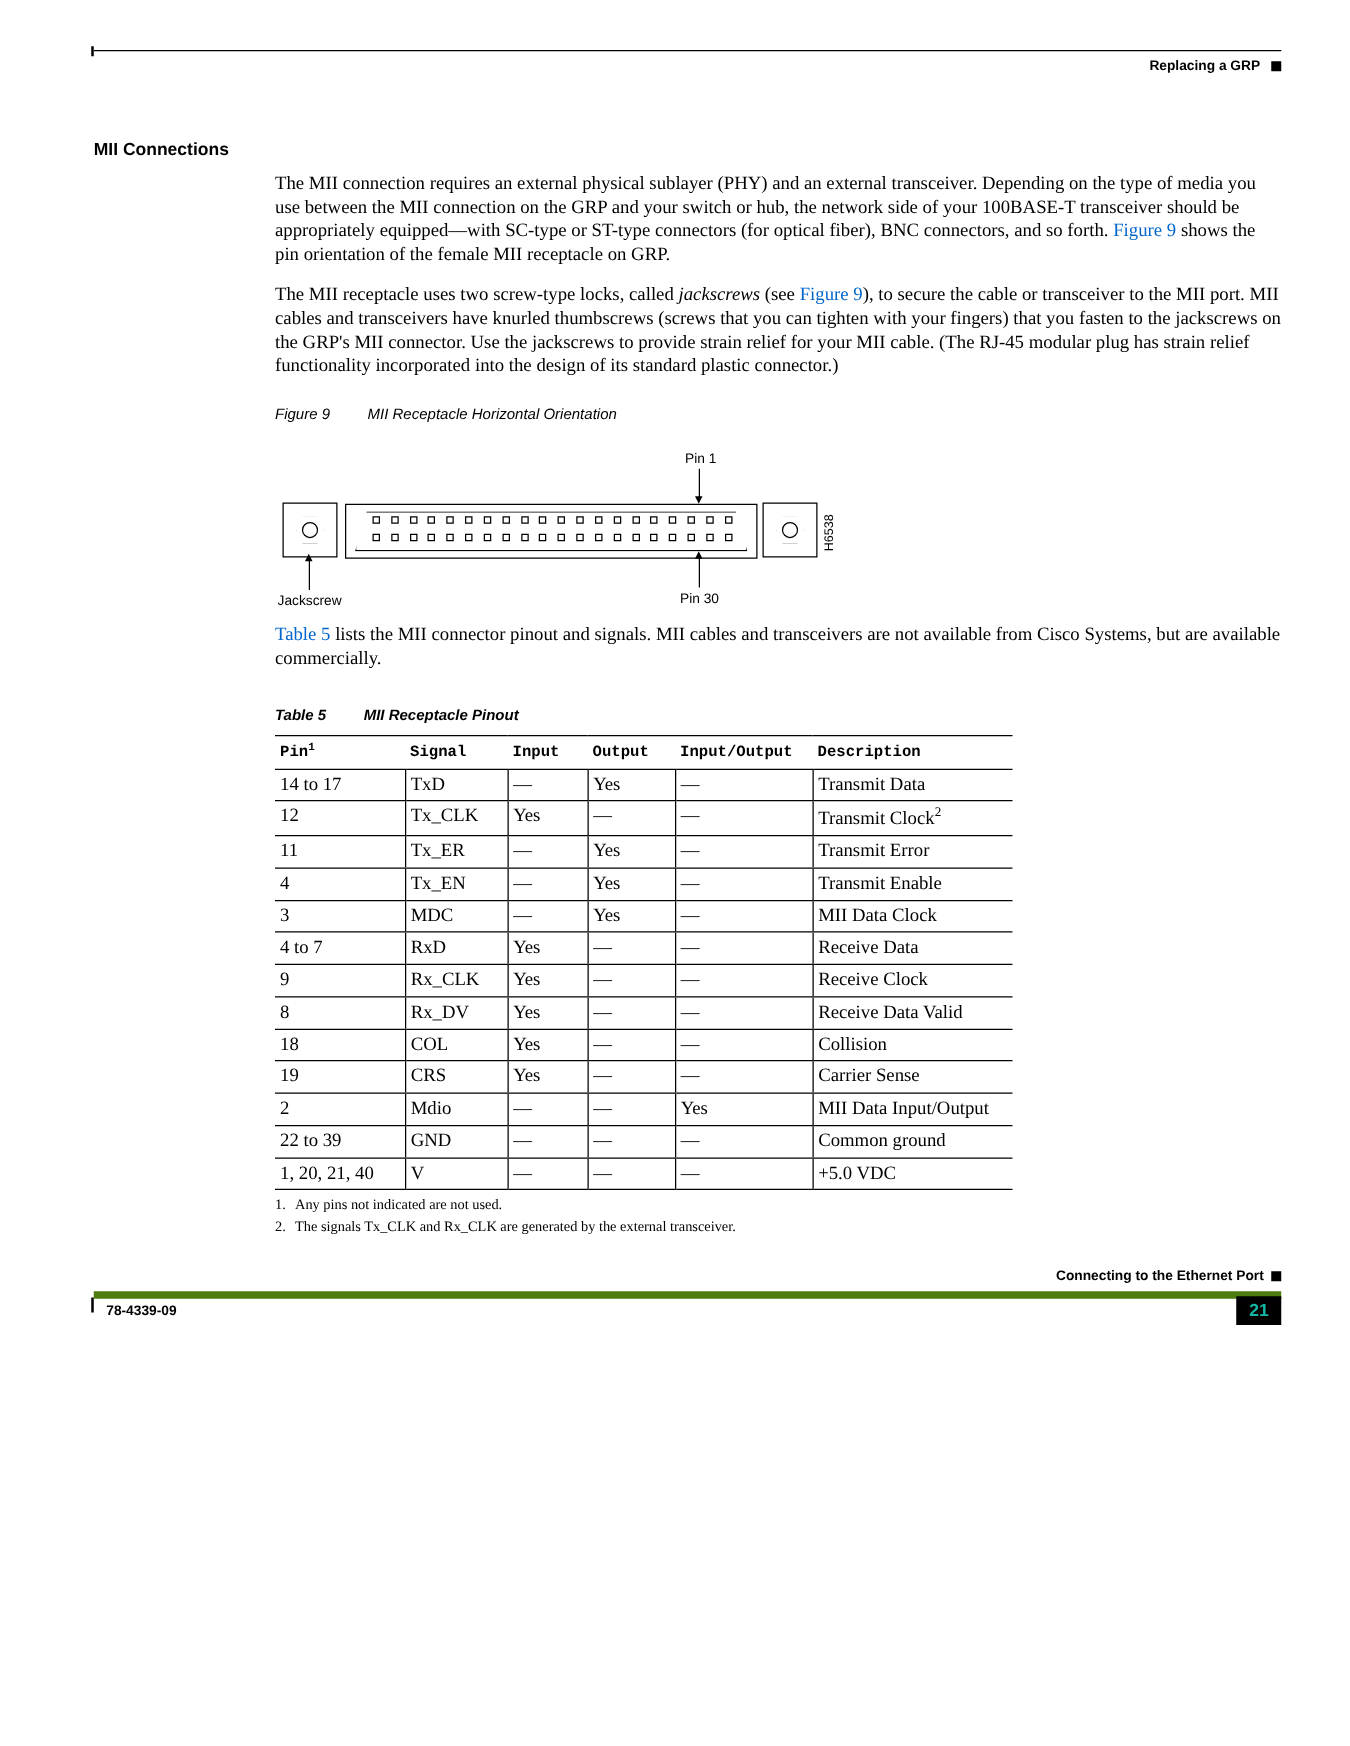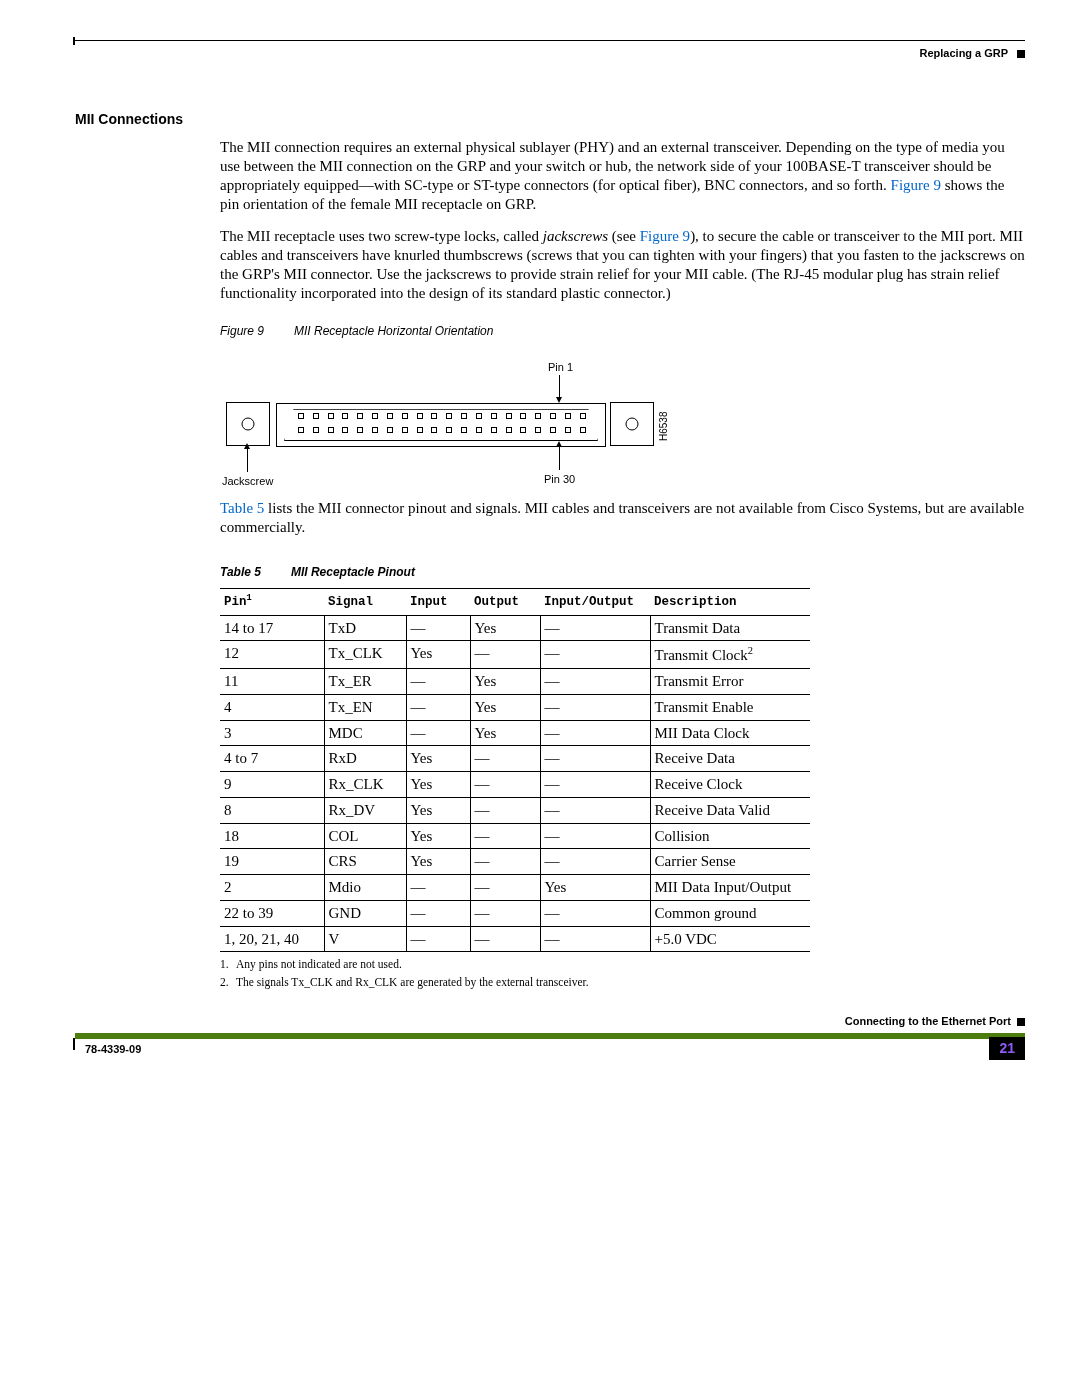--- a/index.html
+++ b/index.html
@@ -215,21 +215,21 @@
     position:absolute; left:-2px; top:-1px;
     width:2px; height:12px; background:#000;
   }
   .doc-num {
     position:absolute; left:10px; top:4px;
     font-family: Arial, Helvetica, sans-serif;
     font-size:11px; font-weight:bold;
   }
   .page-badge {
     position:absolute; right:0; top:-2px;
-    background:#000; color:#8b5cf6;
+    background:#000; color:#14b8a6;
     font-family: Arial, Helvetica, sans-serif;
     font-weight:bold;
     font-size:14px;
     padding:3px 10px;
   }
 </style>
 </head>
 <body>
 
 <div class="top-rule"></div>

